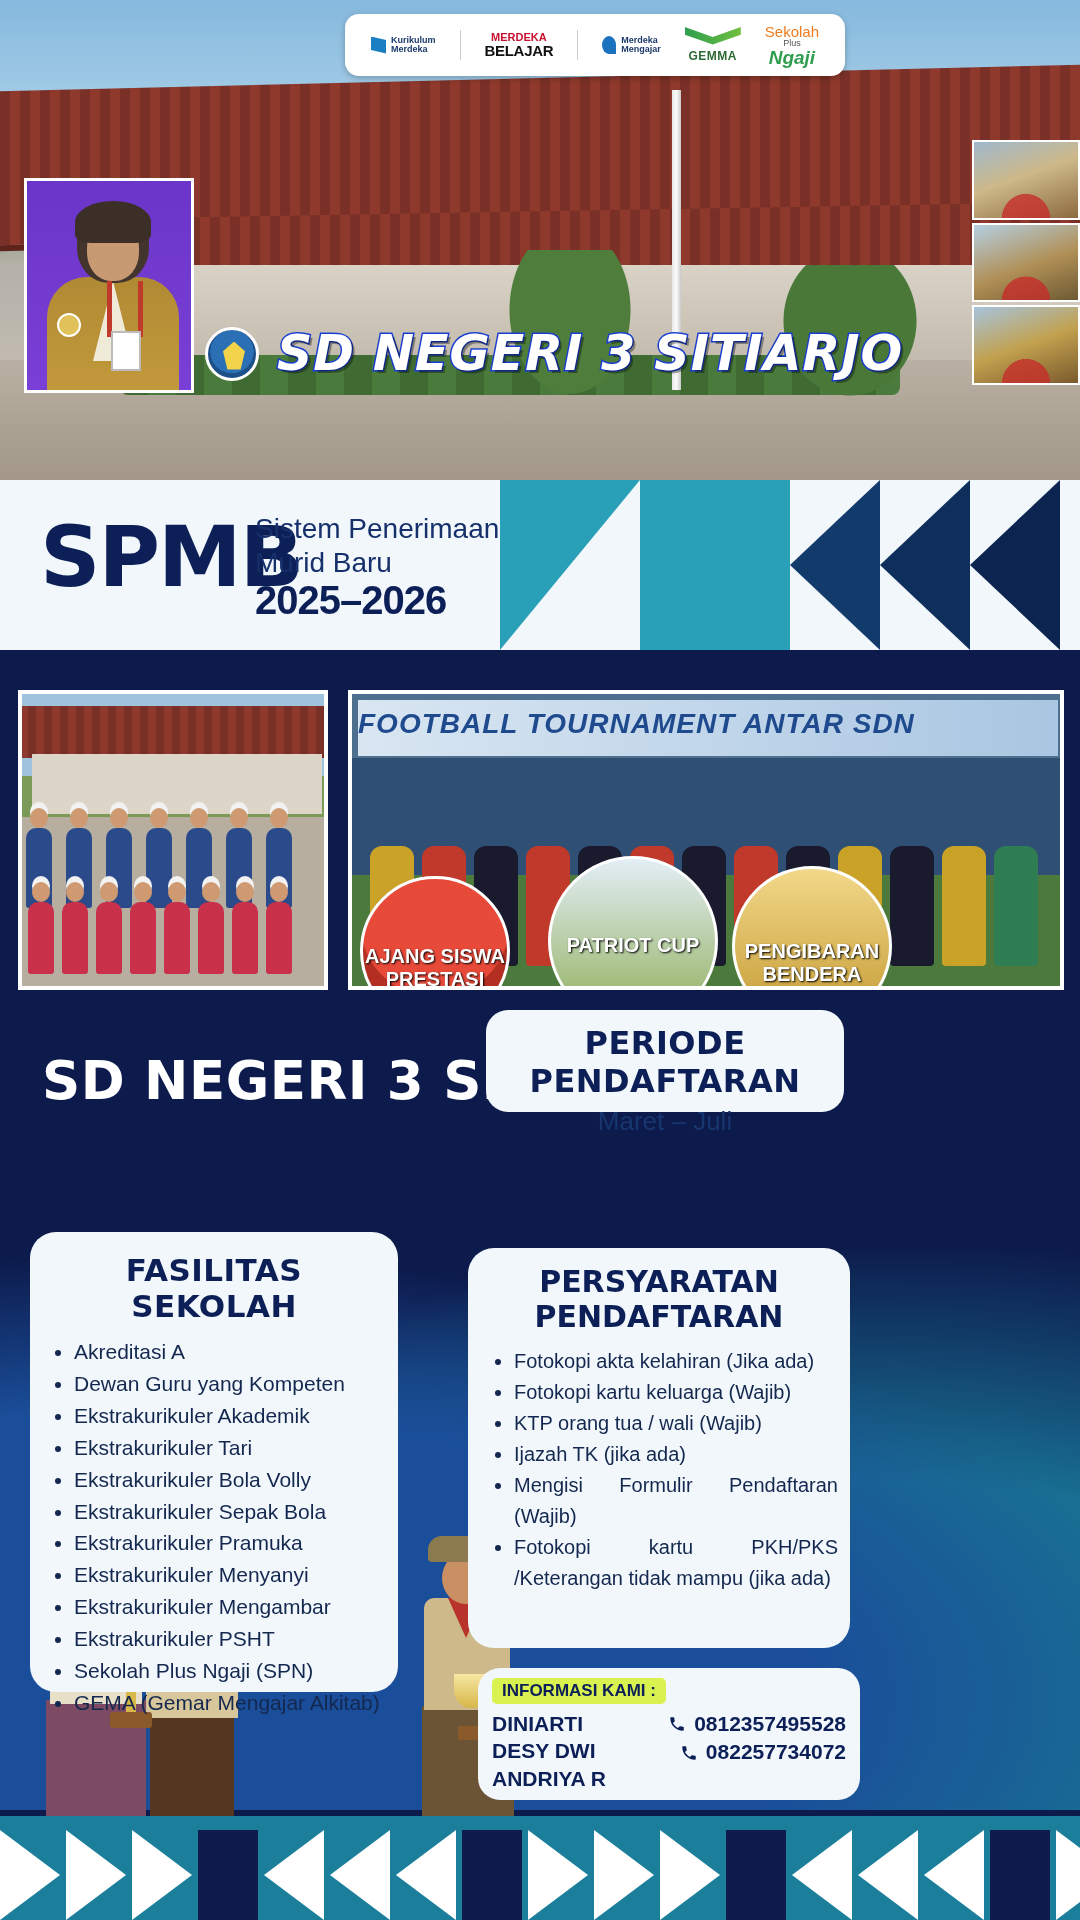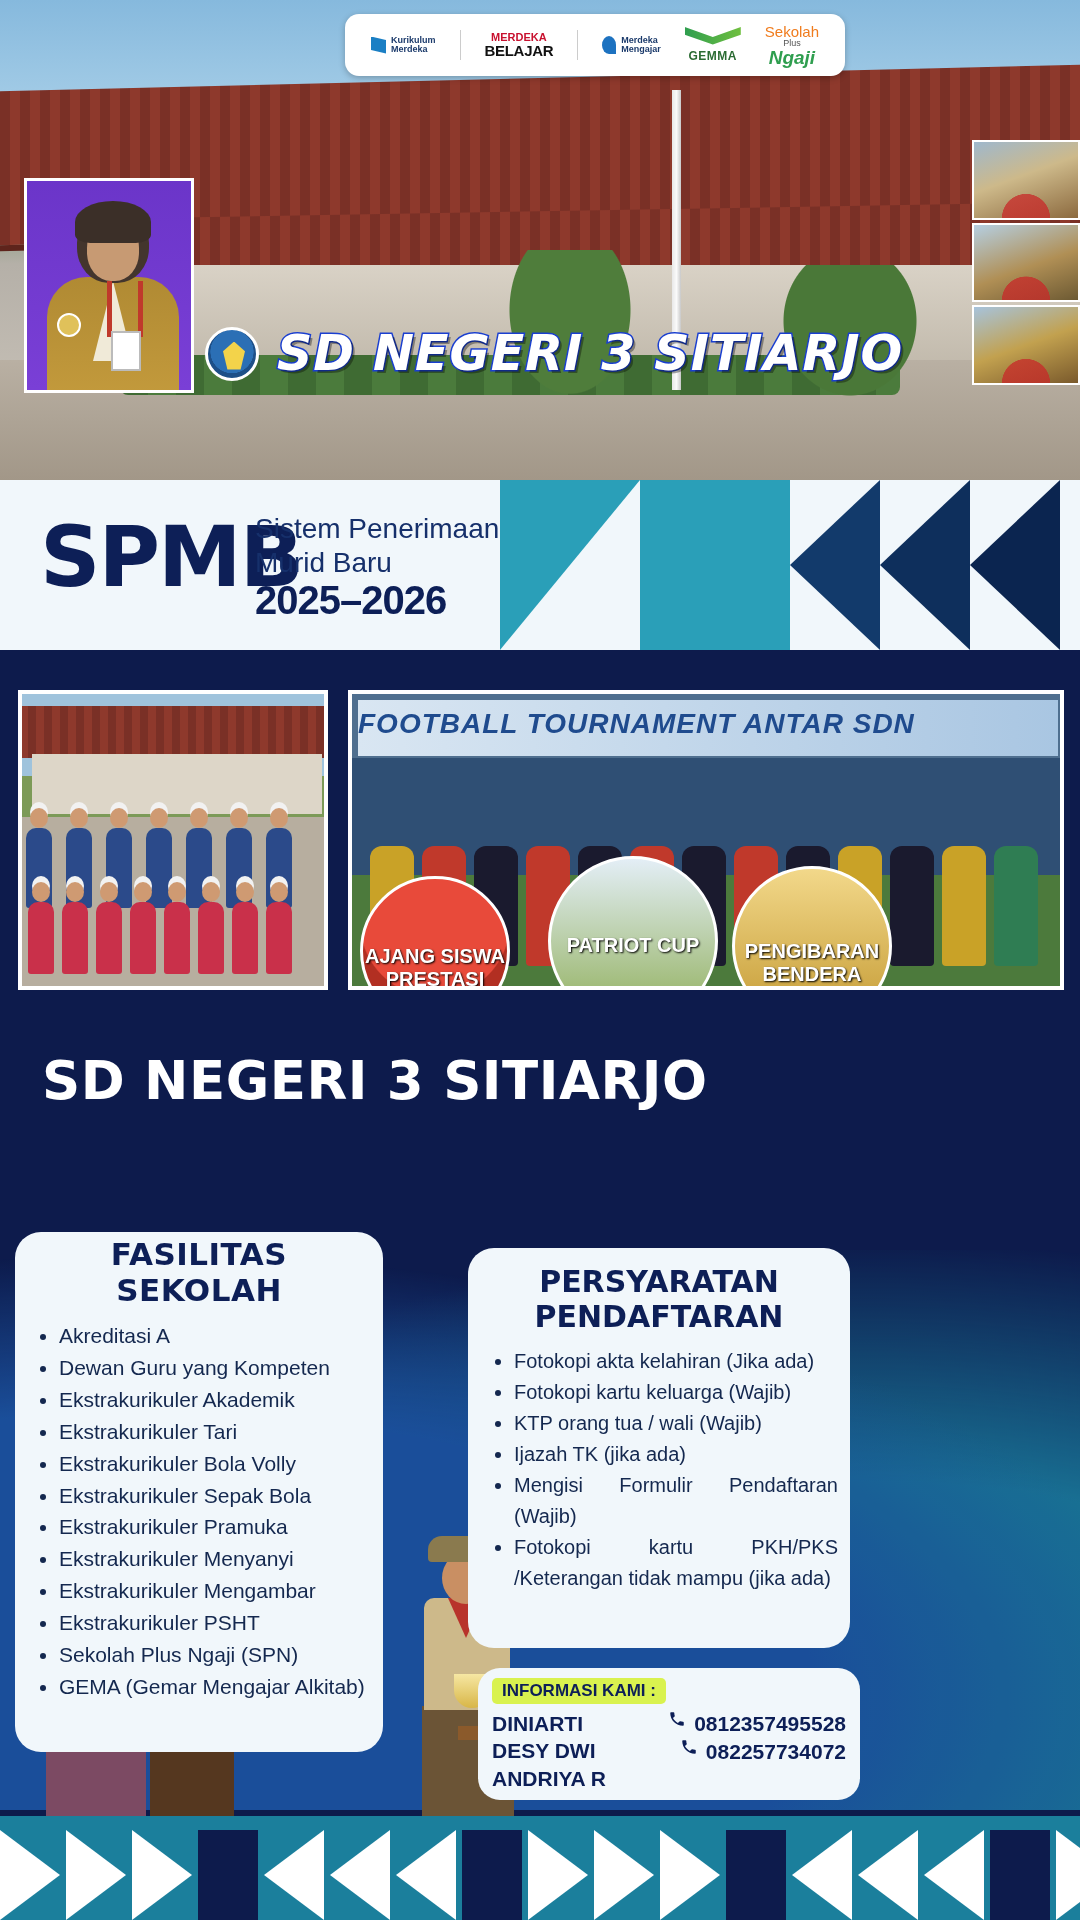--- a/index.html
+++ b/index.html
@@ -257,24 +257,24 @@
     width: 358px; height: 102px;
     background: #f1f7fb; border-radius: 22px;
     text-align: center; padding-top: 14px;
   }
   .periode h3 { font-size: 32px; color: #0d1f57; letter-spacing: .5px;
     font-family: "DejaVu Sans", sans-serif; font-weight: bold; }
   .periode p { font-size: 26px; color: #17356e; margin-top: 6px; }
 
   
   .fasilitas {
-    position: absolute; top: 1232px; left: 15px;
-    width: 368px; height: 520px;
+    position: absolute; top: 1232px; left: 30px;
+    width: 368px; height: 460px;
     background: #f1f7fb; border-radius: 26px;
-    padding: 4px 10px 0 10px;
+    padding: 20px 10px 0 10px;
   }
   .fasilitas h3 { text-align: center; font-size: 31px; color: #0d1f57;
     font-family: "DejaVu Sans", sans-serif; font-weight: bold; letter-spacing: .5px; }
   .fasilitas ul { margin: 12px 0 0 34px; }
   .fasilitas li { font-size: 21px; color: #14284f; line-height: 1.52; }
 
   
   .syarat {
     position: absolute; top: 1248px; left: 468px;
     width: 382px; height: 400px;
@@ -293,21 +293,21 @@
     background: #f1f7fb; border-radius: 22px;
     padding: 10px 14px;
   }
   .kontak-badge {
     display: inline-block; background: #d9f24f; color: #0d1f57;
     font-size: 17px; font-weight: bold; padding: 3px 10px; border-radius: 5px;
   }
   .kontak-row { display: flex; align-items: flex-start; justify-content: space-between; margin-top: 6px; }
   .kontak-names { font-size: 21px; color: #0d1f57; font-weight: bold; line-height: 1.3; }
   .kontak-nums { font-size: 21px; color: #0d1f57; font-weight: bold; line-height: 1.35; }
-  .kontak-line { display: flex; align-items: flex-start; gap: 8px; justify-content: flex-end; }
+  .kontak-line { display: flex; align-items: center; gap: 8px; justify-content: flex-end; }
   .phone-icon { width: 18px; height: 18px; color: #0d1f57; }
 
   
   .kid-left { position: absolute; bottom: 90px; left: 40px; width: 210px; height: 320px; }
   .kid-girl { position: absolute; bottom: 0; left: 0; width: 110px; height: 310px; }
   .kg-head { position: absolute; top: 0; left: 28px; width: 52px; height: 58px; background: #d8a67e; border-radius: 50%; }
   .kg-hair { position: absolute; top: -6px; left: 22px; width: 64px; height: 46px; background: #3a2a20; border-radius: 50% 50% 20% 20%; }
   .kg-body { position: absolute; top: 54px; left: 10px; width: 92px; height: 130px; background: #e8dfc8; border-radius: 14px 14px 0 0; }
   .kg-skirt { position: absolute; top: 180px; left: 6px; width: 100px; height: 130px; background: #7c4a63; }
   .kid-boy { position: absolute; bottom: 0; left: 92px; width: 118px; height: 290px; }
@@ -482,20 +482,24 @@
     <div class="ovl ovl-2">
       <span class="ovl-lbl">PATRIOT CUP</span>
     </div>
     <div class="ovl ovl-3">
       <span class="ovl-lbl">PENGIBARAN BENDERA</span>
     </div>
   </div>
 
   <div class="sdn3">SD NEGERI 3 SITIARJO</div>
 
+  <div class="periode">
+    <h3>PERIODE PENDAFTARAN</h3>
+    <p>Maret – Juli</p>
+  </div>
 
   <div class="kid-left">
     <div class="kid-girl">
       <div class="kg-skirt"></div>
       <div class="kg-body"></div>
       <div class="kg-head"></div>
       <div class="kg-hair"></div>
     </div>
     <div class="kid-boy">
       <div class="kb-pants"></div>

